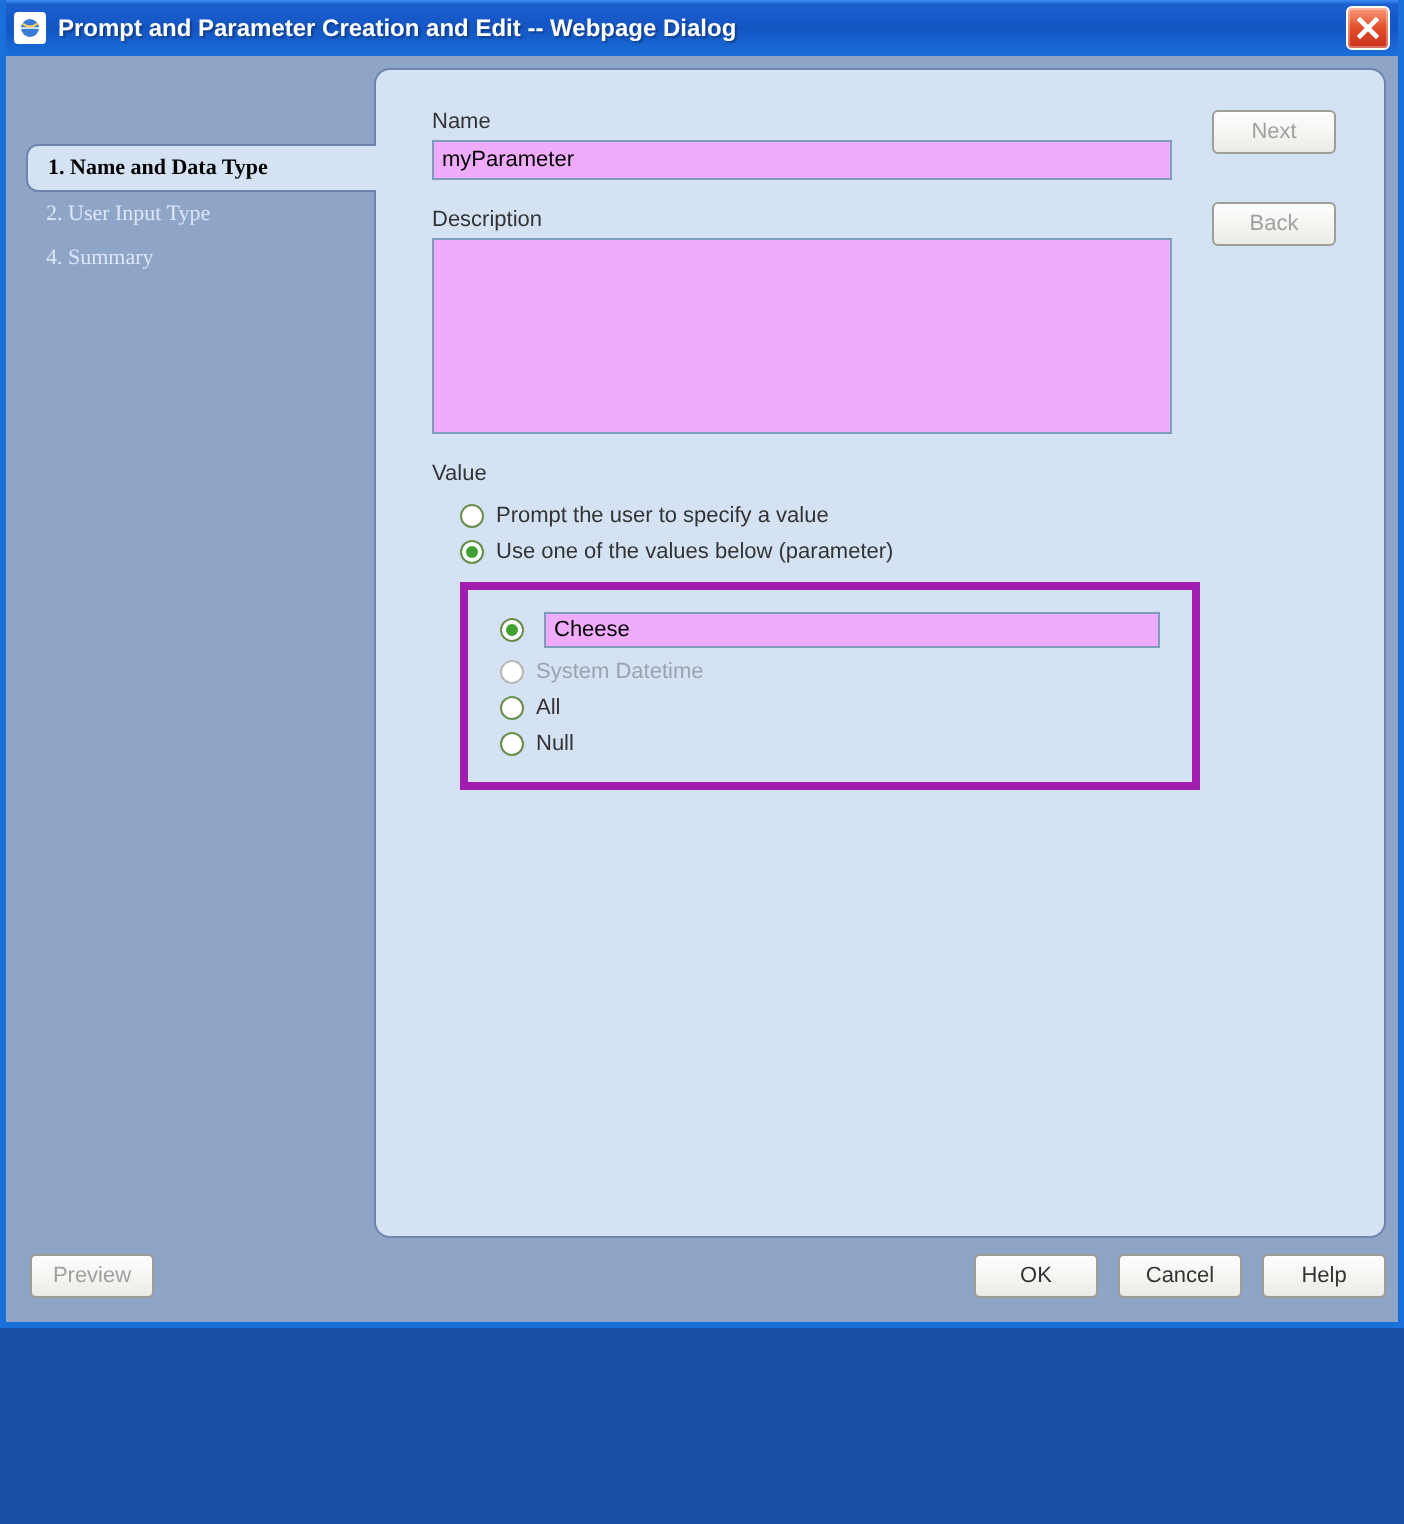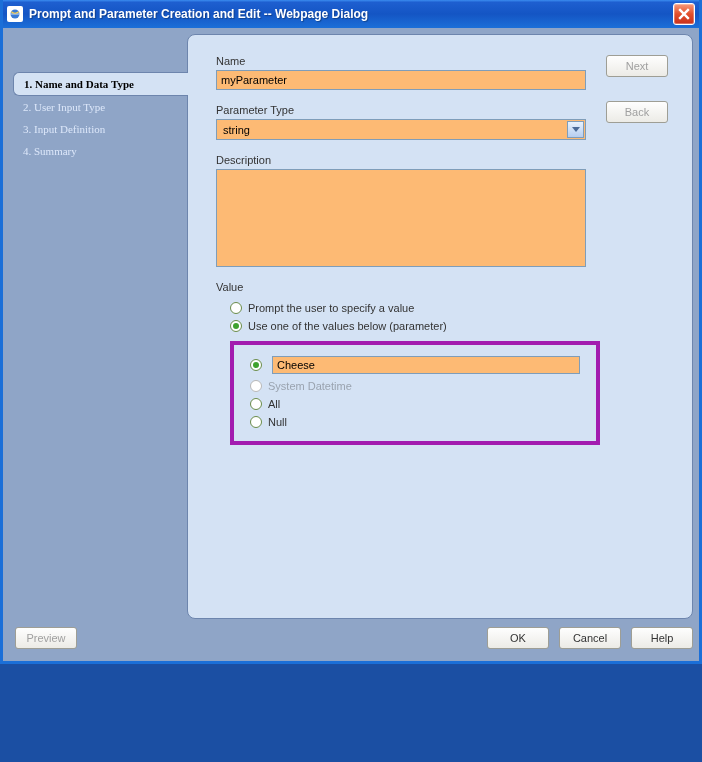--- a/index.html
+++ b/index.html
@@ -116,21 +116,21 @@
   .right-buttons .btn { width:62px; margin-bottom:24px; display:block;}
   label.field-label {
     display:block;
     color:#333;
     margin-bottom:3px;
     font-size:11px;
   }
   .text-input, .select-wrap, .textarea {
     width:370px;
     border:1px solid #7f9db9;
-    background:#fdba74;
+    background:#f0abfc;
     font-family:inherit;
     font-size:11px;
     padding:2px 4px;
     color:#000;
   }
   .text-input { height:20px; }
   .textarea { height:98px; resize:none; display:block; }
   .select-wrap {
     height:21px;
     position:relative;
@@ -209,47 +209,35 @@
         </svg>
     </div>
   </div>
 
   <div class="client-area">
 
     <div class="wizard-body">
       <div class="nav-col">
         <div class="nav-step active">1. Name and Data Type</div>
         <div class="nav-step">2. User Input Type</div>
-        <div class="nav-step">3. Input Definition</div>
         <div class="nav-step">4. Summary</div>
       </div>
 
       <div class="main-panel">
 
         <div class="right-buttons">
           <button class="btn" aria-disabled="true">Next</button>
           <button class="btn" aria-disabled="true">Back</button>
         </div>
 
         <div class="field-block">
           <label class="field-label">Name</label>
           <input class="text-input" type="text" value="myParameter" style="">
         </div>
 
-        <div class="field-block">
-          <label class="field-label">Parameter Type</label>
-          <div class="select-wrap">
-            <span class="select-text">string</span>
-            <span class="select-btn">
-              <svg viewBox="0 0 8 6">
-                  <path d="M0 0 L8 0 L4 5 Z" fill="#4b6a97"></path>
-                </svg>
-            </span>
-          </div>
-        </div>
 
         <div class="field-block">
           <label class="field-label">Description</label>
           <textarea class="textarea" style=""></textarea>
         </div>
 
         <div class="field-block value-section">
           <label class="field-label">Value</label>
 
           <label class="radio-row">

